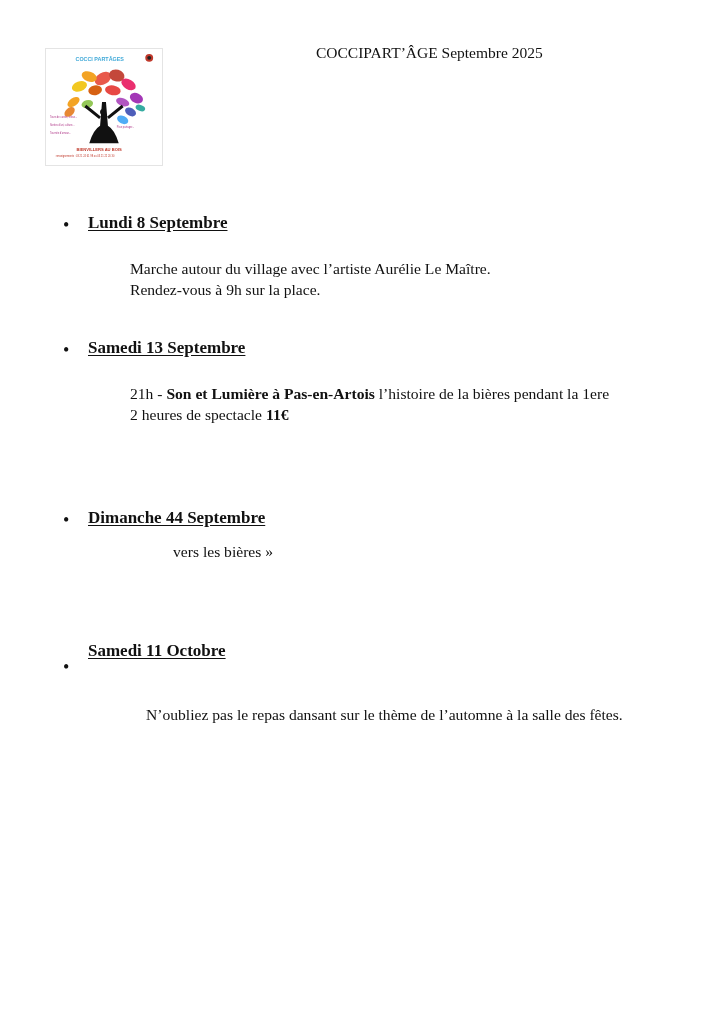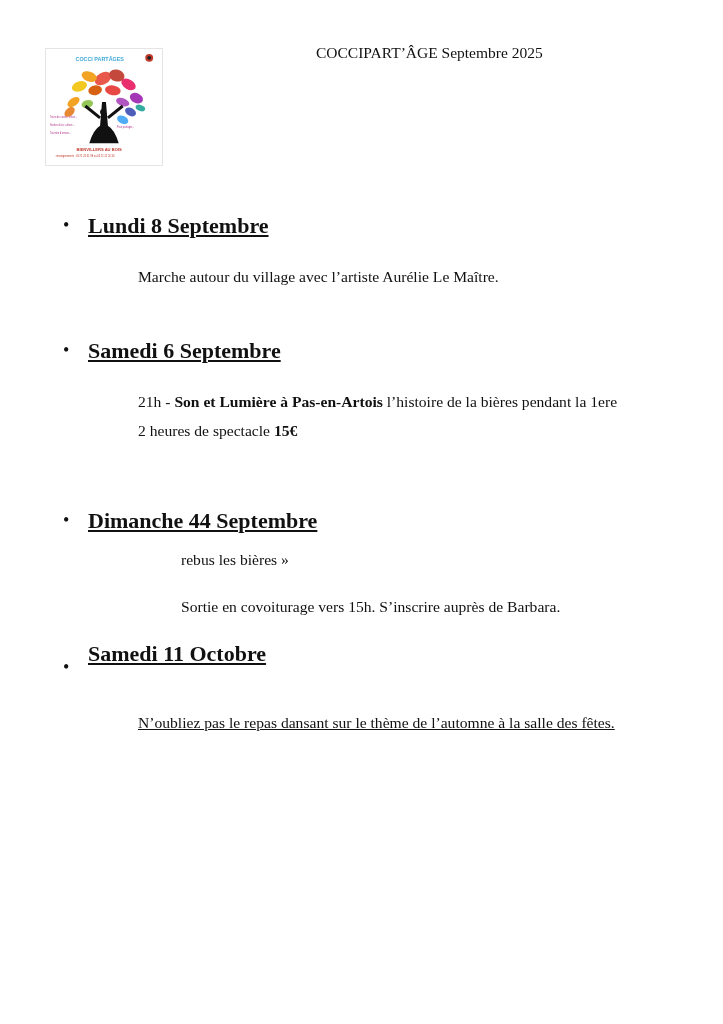--- a/index.html
+++ b/index.html
@@ -4,24 +4,24 @@
 <style>
   html, body { margin:0; padding:0; background:#ffffff; }
   body { width:723px; height:1024px; position:relative; overflow:hidden;
          font-family:"Liberation Serif", serif; color:#111; }
   .logo { position:absolute; left:45px; top:48px; width:118px; height:118px;
           border:1px solid #e4e4e4; background:#fff; box-sizing:border-box; }
   .logo svg { width:100%; height:100%; display:block; }
   .doc-title { position:absolute; left:272px; top:44px; font-size:15.5px; font-weight:normal; white-space:nowrap;margin-left:44px; }
   .event { position:absolute; left:0; width:723px; }
   .bullet { position:absolute; left:63px; font-size:18px; line-height:18px; }
-  .heading { position:absolute; left:88px; font-size:22px; font-weight:bold;
+  .heading { position:absolute; left:88px; font-size:17px; font-weight:bold;
              text-decoration:underline; text-underline-offset:2px; white-space:nowrap; }
   .body { position:absolute; font-size:15.6px; line-height:20.5px; white-space:nowrap; }
-  .body p { margin:8px; }
+  .body p { margin:0; }
   .gap { height:10px; }
   b { font-weight:bold; }
 </style>
 </head>
 <body>
 
 <div class="logo">
   <svg viewBox="0 0 118 118">
     <rect width="118" height="118" fill="#fff"></rect>
     <text x="30" y="12" font-size="5.5" font-weight="bold" fill="#3fa9d8" font-family="Liberation Sans, sans-serif">COCCI PARTÂGES</text>
@@ -56,41 +56,41 @@
   </svg>
 </div>
 
 <div class="doc-title">COCCIPART’ÂGE Septembre 2025</div>
 
 <div class="event">
   <span class="bullet" style="top:216px">•</span>
   <span class="heading" style="top:213px">Lundi 8 Septembre</span>
   <div class="body" style="left:130px; top:259px;">
     <p>Marche autour du village avec l’artiste Aurélie Le Maître.</p>
+    <p>Rendez-vous à 9h sur la place.</p>
   </div>
 </div>
 
 <div class="event">
   <span class="bullet" style="top:341px">•</span>
-  <span class="heading" style="top:338px">Samedi 6 Septembre</span>
+  <span class="heading" style="top:338px">Samedi 13 Septembre</span>
   <div class="body" style="left:130px; top:384px;">
     <p><span>21h - </span><b>Son et Lumière à Pas-en-Artois</b><span> l’histoire de la bières pendant la 1ere</span></p>
-    <p><span>2 heures de spectacle </span><b>15€</b></p>
+    <p><span>2 heures de spectacle </span><b>11€</b></p>
   </div>
 </div>
 
 <div class="event">
   <span class="bullet" style="top:511px">•</span>
   <span class="heading" style="top:508px">Dimanche 44 Septembre</span>
   <div class="body" style="left:173px; top:542px;">
-    <p>rebus les bières »</p>
+    <p>vers les bières »</p>
     <div class="gap"></div>
-    <p>Sortie en covoiturage vers 15h. S’inscrire auprès de Barbara.</p>
   </div>
 </div>
 
 <div class="event">
   <span class="bullet" style="top:658px">•</span>
   <span class="heading" style="top:641px">Samedi 11 Octobre</span>
-  <div class="body" style="left:130px; top:705px;text-decoration:underline;">
+  <div class="body" style="left:146px; top:705px;">
     <p>N’oubliez pas le repas dansant sur le thème de l’automne à la salle des fêtes.</p>
   </div>
 </div>
 
 </body></html>

